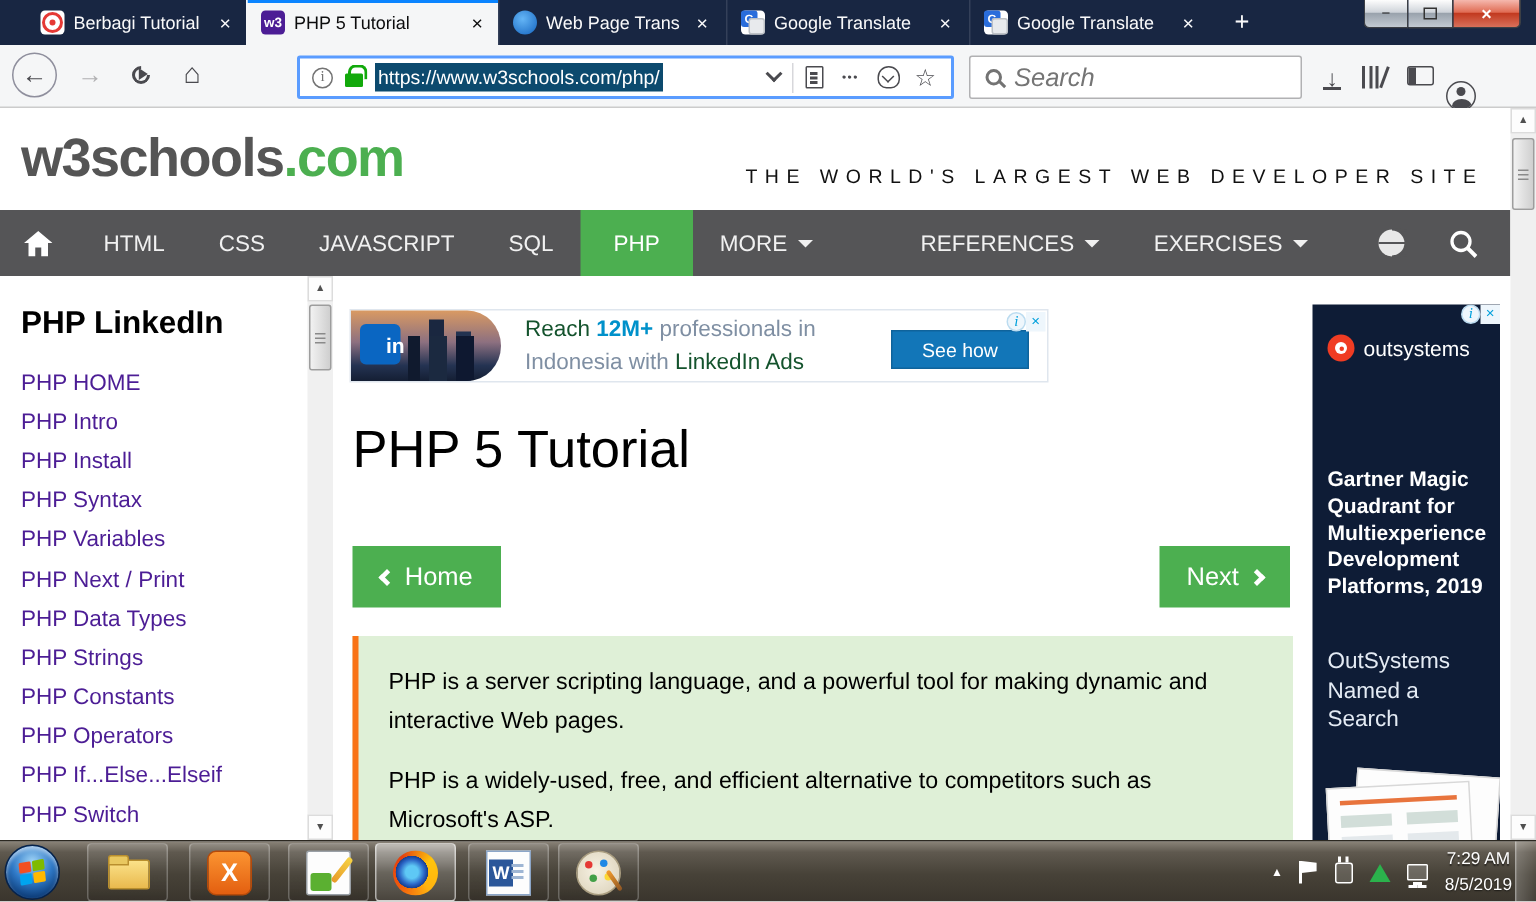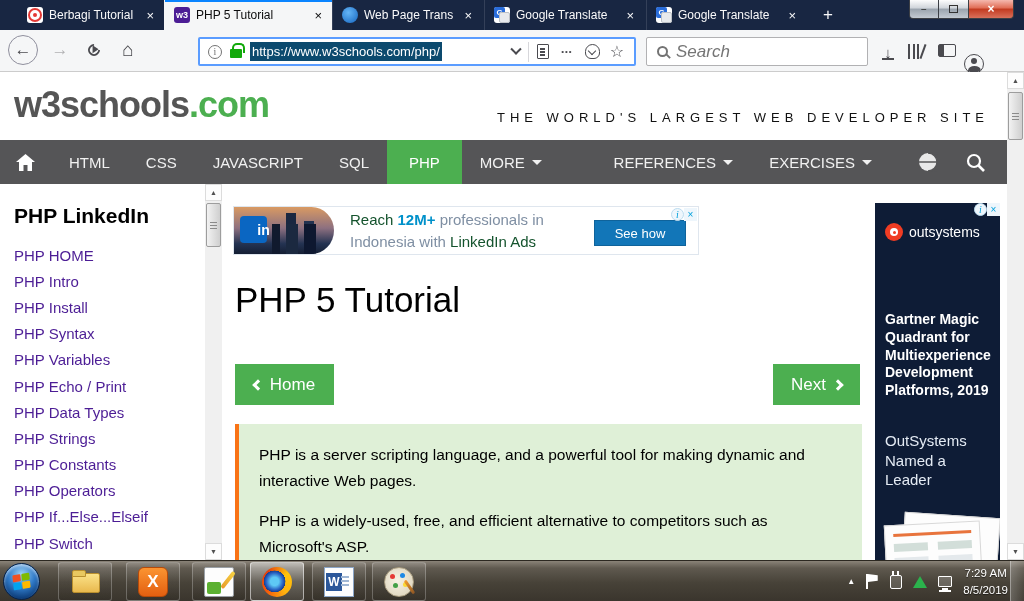--- a/index.html
+++ b/index.html
@@ -331,21 +331,21 @@
 
     <div class="content">
 
       <div class="sidebar">
         <div class="sidebar-title">PHP LinkedIn</div>
         <a class="sidebar-link">PHP HOME</a>
         <a class="sidebar-link">PHP Intro</a>
         <a class="sidebar-link">PHP Install</a>
         <a class="sidebar-link">PHP Syntax</a>
         <a class="sidebar-link">PHP Variables</a>
-        <a class="sidebar-link">PHP Echo / Print</a>
+        <a class="sidebar-link">PHP Next / Print</a>
         <a class="sidebar-link">PHP Data Types</a>
         <a class="sidebar-link">PHP Strings</a>
         <a class="sidebar-link">PHP Constants</a>
         <a class="sidebar-link">PHP Operators</a>
         <a class="sidebar-link">PHP If...Else...Elseif</a>
         <a class="sidebar-link">PHP Switch</a>
         <a class="sidebar-link">PHP While Loops</a>
       </div>
 
       <div class="wscroll sidebar-scroll">
@@ -392,21 +392,21 @@
       <div class="side-ad">
         <div class="adchoices">
           <span class="ac ac-i">i</span>
           <span class="ac">×</span>
         </div>
         <div class="os-logo">
           <span class="os-donut"></span>
           <span class="os-name">outsystems</span>
         </div>
         <div class="side-ad-headline">Gartner Magic Quadrant for Multiexperience Development Platforms, 2019</div>
-        <div class="side-ad-subline">OutSystems Named a Leader</div>
+        <div class="side-ad-subline">OutSystems Named a Search</div>
         <div class="paper paper2"></div>
         <div class="paper paper1"></div>
       </div>
 
     </div>
   </div>
 
   <div class="wscroll main-scrollbar">
     <div class="arrow up">▲</div>
     <div class="thumb" style="top:20px;height:48px;">

